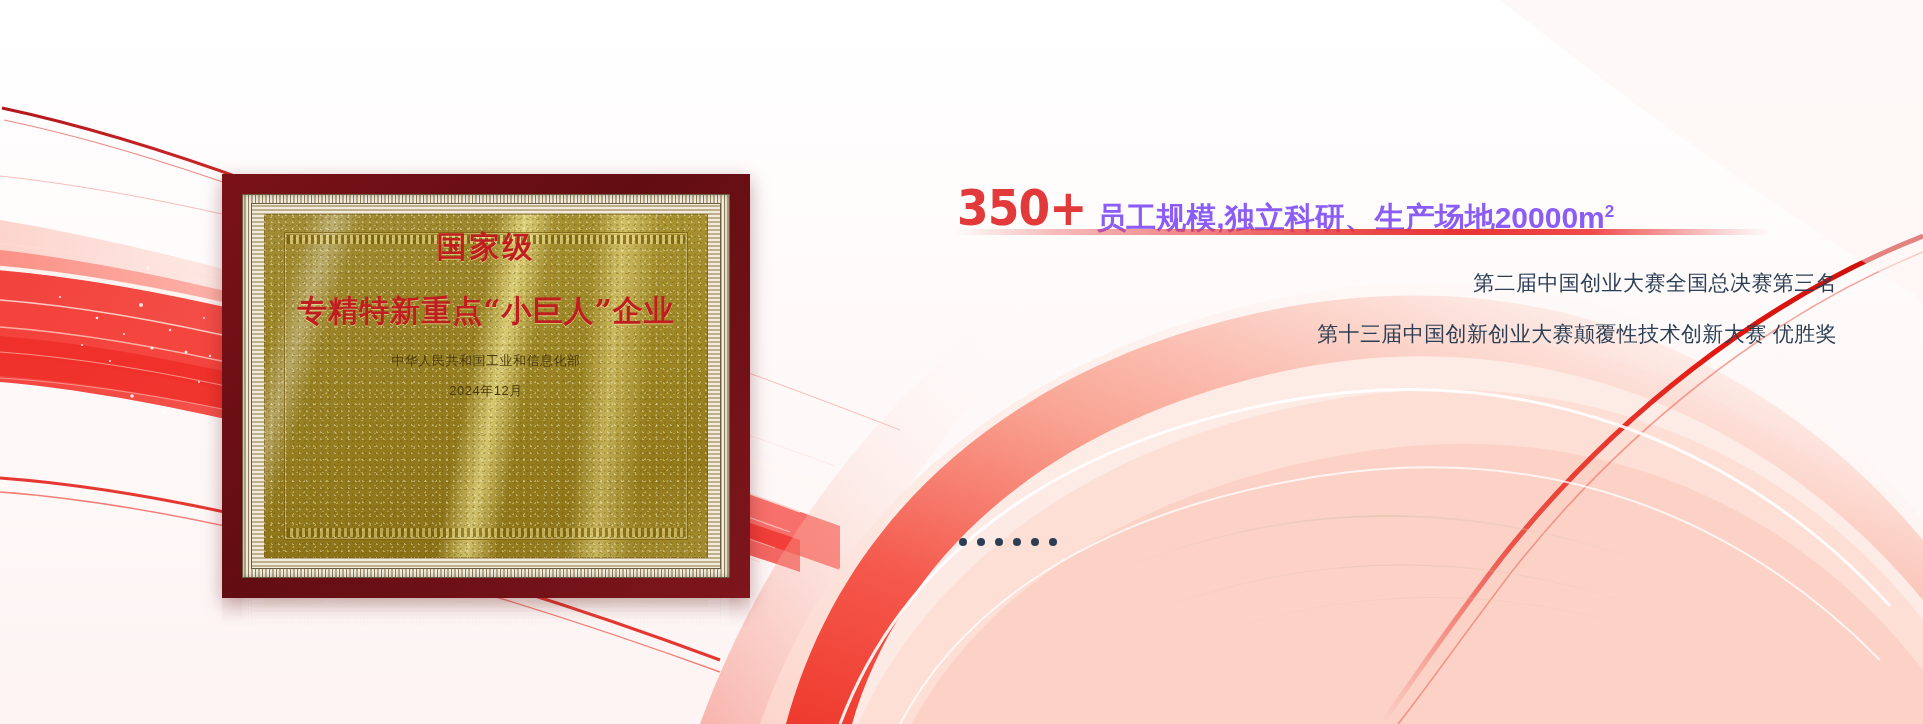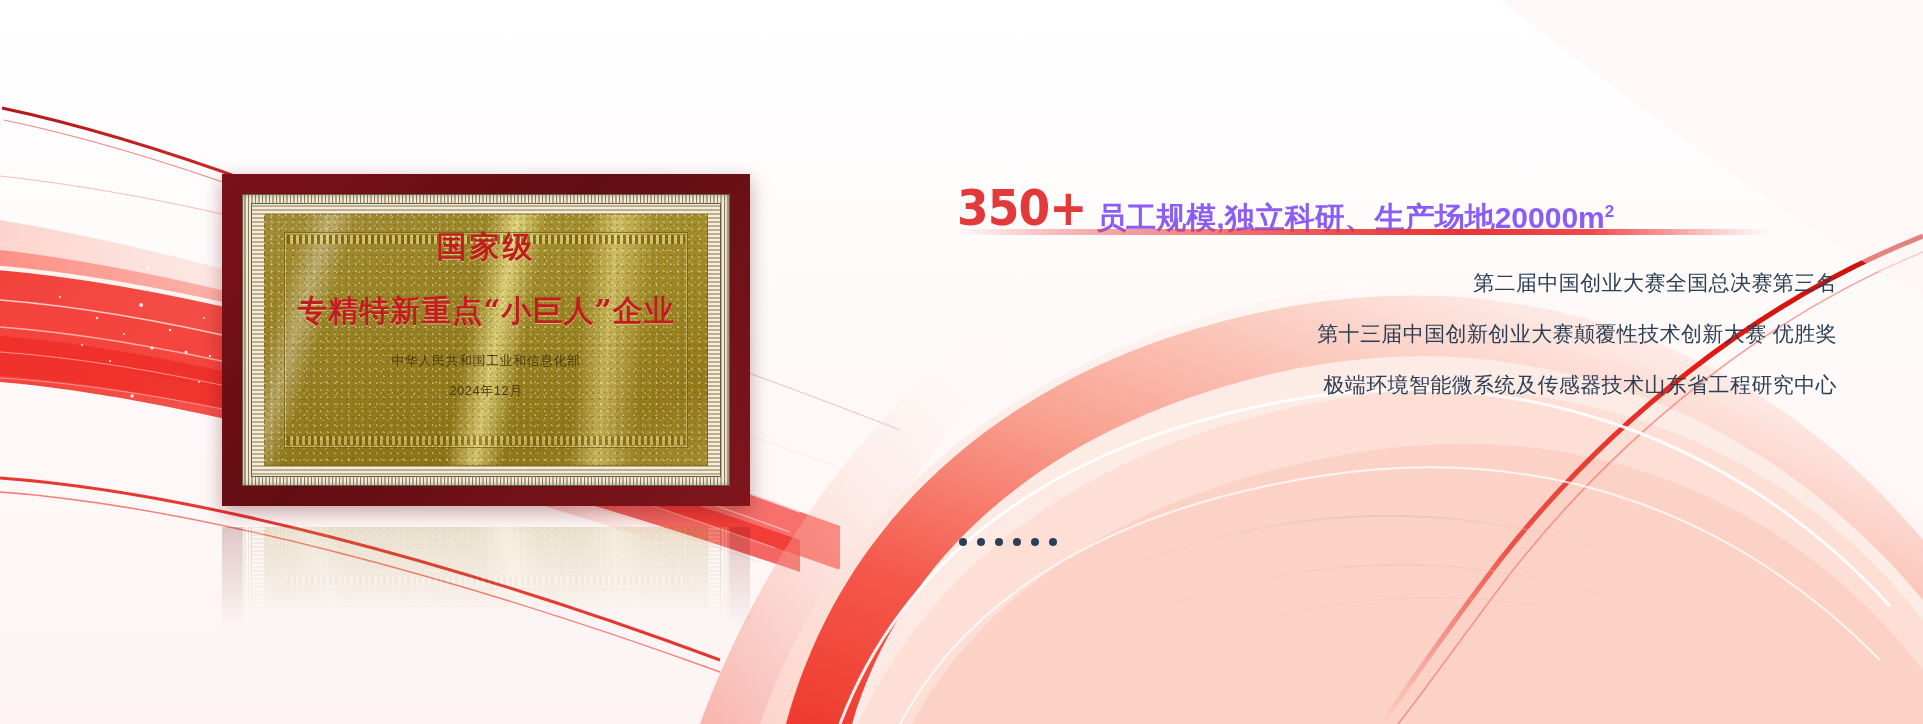--- a/index.html
+++ b/index.html
@@ -13,21 +13,21 @@
   }
 
   
   .bg-layer{position:absolute;inset:0;pointer-events:none;}
   .bg-svg{position:absolute;left:0;top:0;width:1923px;height:724px;display:block;}
 
   
   #plaque-wrap{
     position:absolute;
     left:222px;top:174px;
-    width:528px;height:332px;
+    width:528px;height:424px;
   }
   .plaque-frame{
     position:absolute;inset:0;
     background:linear-gradient(135deg,#7a1218 0%,#620d12 45%,#7e161c 100%);
     box-shadow:0 6px 18px rgba(90,10,15,.35);
   }
   .plaque-braid{
     position:absolute;
     left:20px;top:20px;right:20px;bottom:20px;
     background:
@@ -399,21 +399,20 @@
     <div id="headline">
       <span class="big-num">350+</span>
       <span class="head-rest"><span>员工规模,独立科研、生产场地20000m</span><span class="sup">2</span></span>
     </div>
 
     <div id="headline-rule"></div>
 
     <div id="ach-list">
       <div class="ach-item">第二届中国创业大赛全国总决赛第三名</div>
       <div class="ach-item">第十三届中国创新创业大赛颠覆性技术创新大赛 优胜奖</div>
-      <div class="ach-item">极端环境智能微系统及传感器技术山东省工程研究中心</div>
     </div>
 
     <div id="ach-dots">
       <span></span>
       <span></span>
       <span></span>
       <span></span>
       <span></span>
       <span></span>
     </div>

